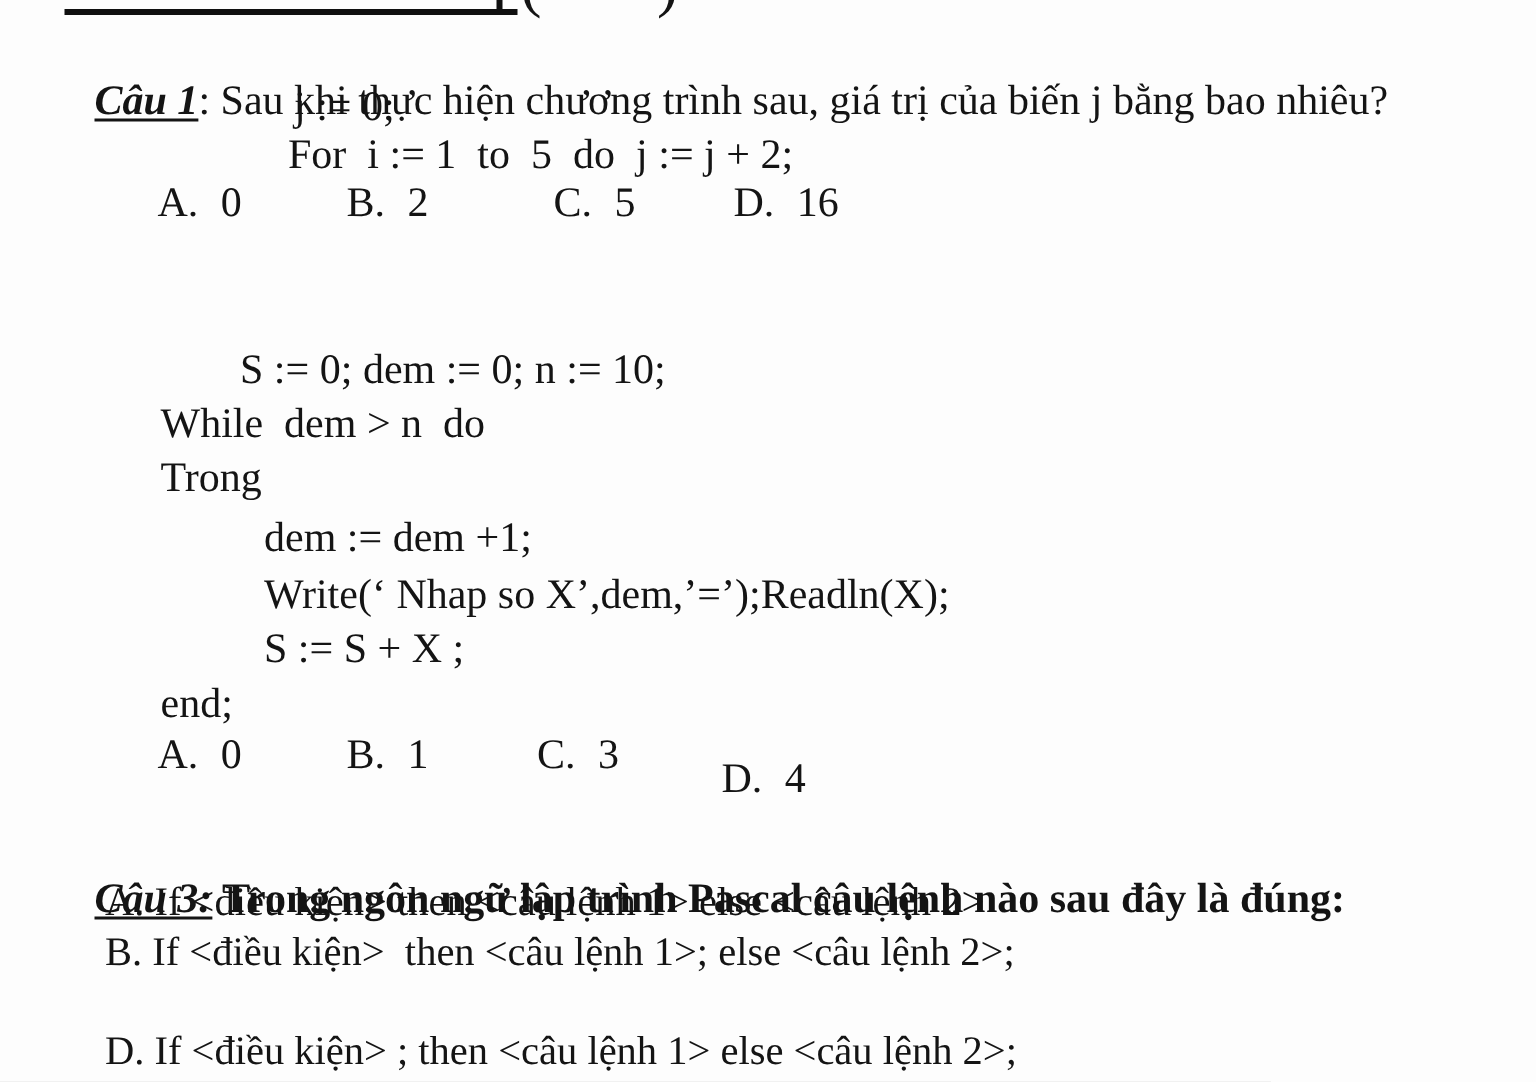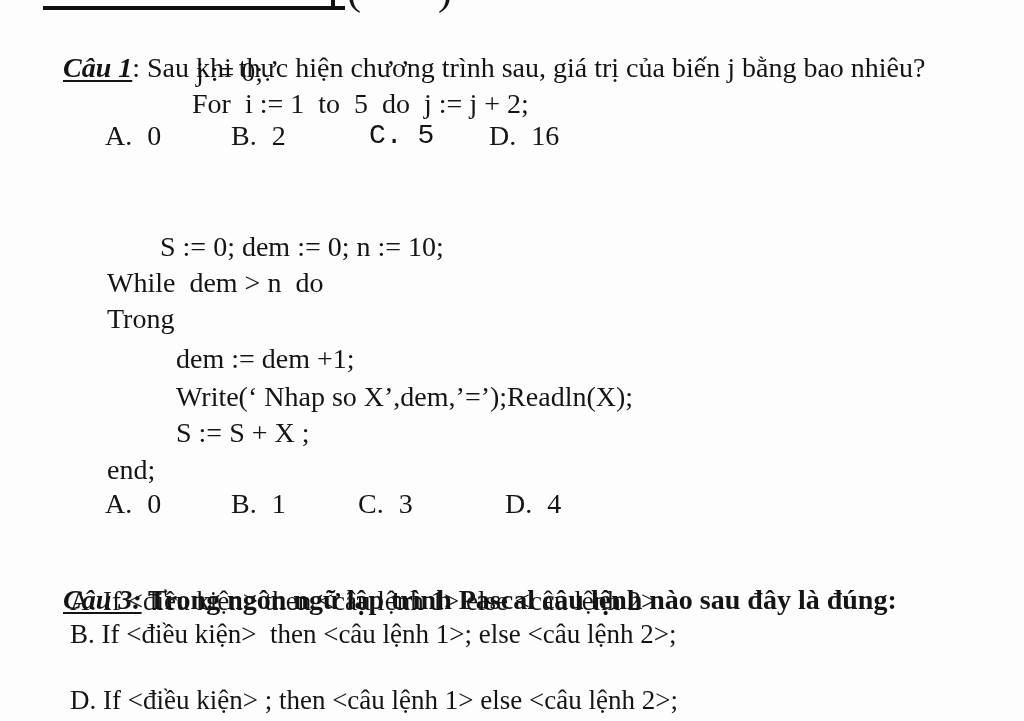--- a/index.html
+++ b/index.html
@@ -65,38 +65,38 @@
   <div class="line" style="left:35px; top:20px;">
     <span class="q-label">Câu 1</span><span>: Sau khi thực hiện chương trình sau, giá trị của biến j bằng bao nhiêu?</span>
   </div>
 
   <div class="line" style="left:196px; top:56px;">j := 0;</div>
   <div class="line" style="left:192px; top:88px;">For  i := 1  to  5  do  j := j + 2;</div>
 
   <div>
     <span class="ans-cell" style="left:105px; top:120px;"><span class="ans-letter">A.</span><span class="ans-value">0</span></span>
     <span class="ans-cell" style="left:231px; top:120px;"><span class="ans-letter">B.</span><span class="ans-value">2</span></span>
-    <span class="ans-cell" style="left:369px; top:120px;font-family:Liberation Mono, monospace;"><span class="ans-letter">C.</span><span class="ans-value">5</span></span>
+    <span class="ans-cell" style="left:369px; top:120px;"><span class="ans-letter">C.</span><span class="ans-value">5</span></span>
     <span class="ans-cell" style="left:489px; top:120px;"><span class="ans-letter">D.</span><span class="ans-value">16</span></span>
   </div>
 
 
   <div class="line" style="left:160px; top:231px;">S := 0; dem := 0; n := 10;</div>
   <div class="line" style="left:107px; top:267px;">While  dem &gt; n  do</div>
   <div class="line" style="left:107px; top:303px;">Trong</div>
   <div class="line" style="left:176px; top:343px;">dem := dem +1;</div>
   <div class="line" style="left:176px; top:417px;">S := S + X ;</div>
   <div class="line" style="left:176px; top:381px;">Write(‘ Nhap so X’,dem,’=’);Readln(X);</div>
   <div class="line" style="left:107px; top:454px;">end;</div>
 
   <div>
     <span class="ans-cell" style="left:105px; top:488px;"><span class="ans-letter">A.</span><span class="ans-value">0</span></span>
     <span class="ans-cell" style="left:231px; top:488px;"><span class="ans-letter">B.</span><span class="ans-value">1</span></span>
     <span class="ans-cell" style="left:358px; top:488px;"><span class="ans-letter">C.</span><span class="ans-value">3</span></span>
-    <span class="ans-cell" style="left:481px; top:488px;margin-left:24px;"><span class="ans-letter">D.</span><span class="ans-value">4</span></span>
+    <span class="ans-cell" style="left:481px; top:504px;"><span class="ans-letter">D.</span><span class="ans-value">4</span></span>
   </div>
 
   <div class="line bold-text" style="left:35px; top:552px;">
     <span class="q-label">Câu 3:</span><span> Trong ngôn ngữ lập trình Pascal câu lệnh nào sau đây là đúng:</span>
   </div>
 
   <div class="line opt-line" style="left:70px; top:586px;">A. If &lt;điều kiện&gt; then &lt;câu lệnh 1&gt; else &lt;câu lệnh 2&gt;</div>
   <div class="line opt-line" style="left:70px; top:619px;">B. If &lt;điều kiện&gt;  then &lt;câu lệnh 1&gt;; else &lt;câu lệnh 2&gt;;</div>
   <div class="line opt-line" style="left:70px; top:685px;">D. If &lt;điều kiện&gt; ; then &lt;câu lệnh 1&gt; else &lt;câu lệnh 2&gt;;</div>
 

